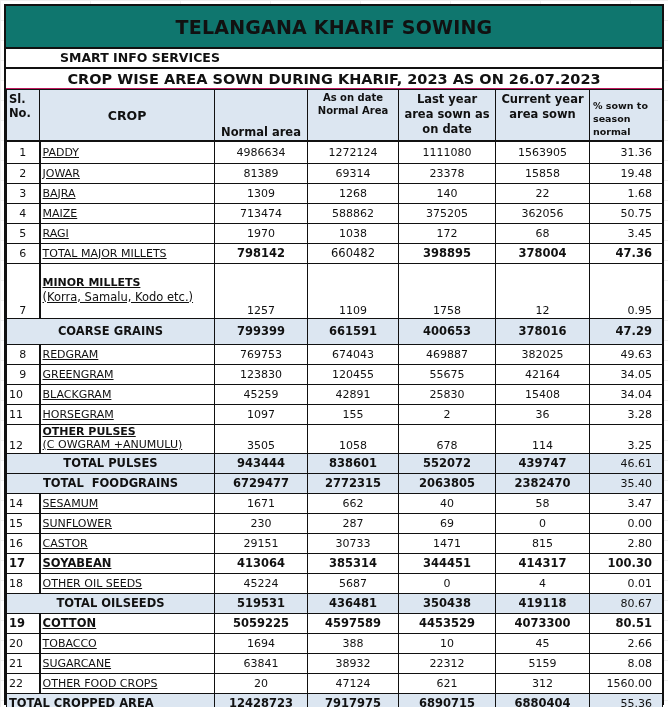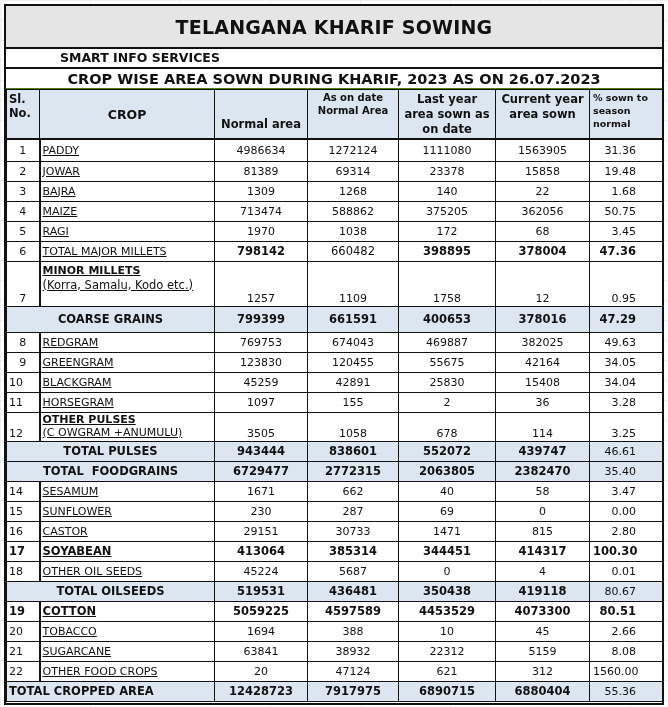--- a/index.html
+++ b/index.html
@@ -4,53 +4,53 @@
 <style>
   html, body { margin: 0; padding: 0; background: #ffffff; }
   body { width: 668px; height: 707px; position: relative; overflow: hidden;
          font-family: "DejaVu Sans", "Liberation Sans", sans-serif; color: #111; }
   .sheet-grid { position: absolute; inset: 0;
     background-image: linear-gradient(#e6e6e6 1px, transparent 1px), linear-gradient(90deg, #e6e6e6 1px, transparent 1px);
     background-size: 100% 20px, 90px 100%; opacity: .6; }
   .frame { position: absolute; left: 4px; top: 4px; width: 656px; height: 697px;
            border: 2px solid #111; background: #fff; box-sizing: content-box; }
   .title-band { position: absolute; left: 0; top: 0; width: 656px; height: 41px;
-                background: #e5e5e5; border-bottom: 2px solid #111;
+                background: #0f766e; border-bottom: 2px solid #111;
                 display: flex; align-items: center; justify-content: center;
                 font-weight: bold; font-size: 19px; letter-spacing: 0.2px; }
   .info-band { position: absolute; left: 0; top: 43px; width: 656px; height: 18px;
                border-bottom: 2px solid #111; font-weight: bold; font-size: 12.5px; }
   .info-left { position: absolute; left: 54px; top: 1px; }
   .info-right { position: absolute; left: 462px; top: 1px; }
   .sub-band { position: absolute; left: 0; top: 63px; width: 656px; height: 19px;
               display: flex; align-items: center; justify-content: center;
-              font-weight: bold; font-size: 14.5px; border-bottom: 2px solid #4d7c0f; }
+              font-weight: bold; font-size: 14.5px; border-bottom: 2px solid #be185d; }
   table { position: absolute; left: 0; top: 83px; border-collapse: collapse; table-layout: fixed; width: 656px; }
   td, th { border: 1px solid #111; padding: 0 3px; font-size: 11px; height: 19px; white-space: nowrap; overflow: hidden; }
   th { background: #dce6f1; font-weight: bold; height: 41px; border-bottom: 2px solid #111; }
   th.hcrop { font-size: 12.5px; text-align: center; }
-  th.hnorm { font-size: 11.5px; text-align: center; vertical-align: bottom; padding-bottom: 7px; }
+  th.hnorm { font-size: 11.5px; text-align: center; vertical-align: bottom; padding-bottom: 1px; }
   th.hsmall { font-size: 10px; font-weight: bold; text-align: center; vertical-align: top; line-height: 13px; padding-top: 1px; }
   th.hmid { font-size: 11.5px; vertical-align: top; line-height: 15px; padding-top: 2px; }
-  th.hpct { font-size: 9.5px; text-align: left; vertical-align: top; line-height: 13px; padding-top: 1px; }
+  th.hpct { font-size: 9.5px; text-align: left; vertical-align: top; line-height: 13px; padding-top: 9px; }
   th.hsl { font-size: 11.5px; text-align: left; vertical-align: top; line-height: 14px; padding-top: 2px; padding-left: 2px; }
   td.sl { text-align: center; border-right: 2px solid #111; }
   td.sl.left { text-align: left; padding-left: 2px; }
   td.crop { text-align: left; padding-left: 2px; font-size: 11px; text-decoration: underline; }
   td.num { text-align: center; font-size: 11px; }
-  td.pct { text-align: right; padding-right: 26px; font-size: 11px; }
+  td.pct { text-align: right; padding-right: 10px; font-size: 11px; }
   tr.bold td { font-weight: bold; font-size: 11.5px; }
   tr.summary td { background: #dce6f1; }
   tr.summary td.lbl { text-align: center; font-weight: bold; font-size: 11.5px; }
   tr.summary td.lbl.leftlbl { text-align: left; padding-left: 2px; }
   tr.summary td.num { font-weight: bold; font-size: 11.5px; }
   tr.summary td.pct.plain { font-weight: normal; font-size: 11px; text-align: right; }
   tr.summary td.pct.boldp { font-weight: bold; font-size: 11.5px; }
   tr.tall td { vertical-align: bottom; padding-bottom: 1px; }
-  tr.tall td.crop { vertical-align: top; line-height: 14px; padding-top: 2px; }
+  tr.tall td.crop { vertical-align: top; line-height: 14px; padding-top: 12px; }
   .crop-main { font-weight: bold; display: block; }
   .crop-sub { display: block; font-size: 11.5px; }
   .crop-small { font-size: 9.5px; }
   tr.r42 td { height: 41px; }
   tr.r36 td { height: 27px; margin-top: 48px; }
 </style>
 </head>
 <body>
 
 <div class="sheet-grid"></div>

